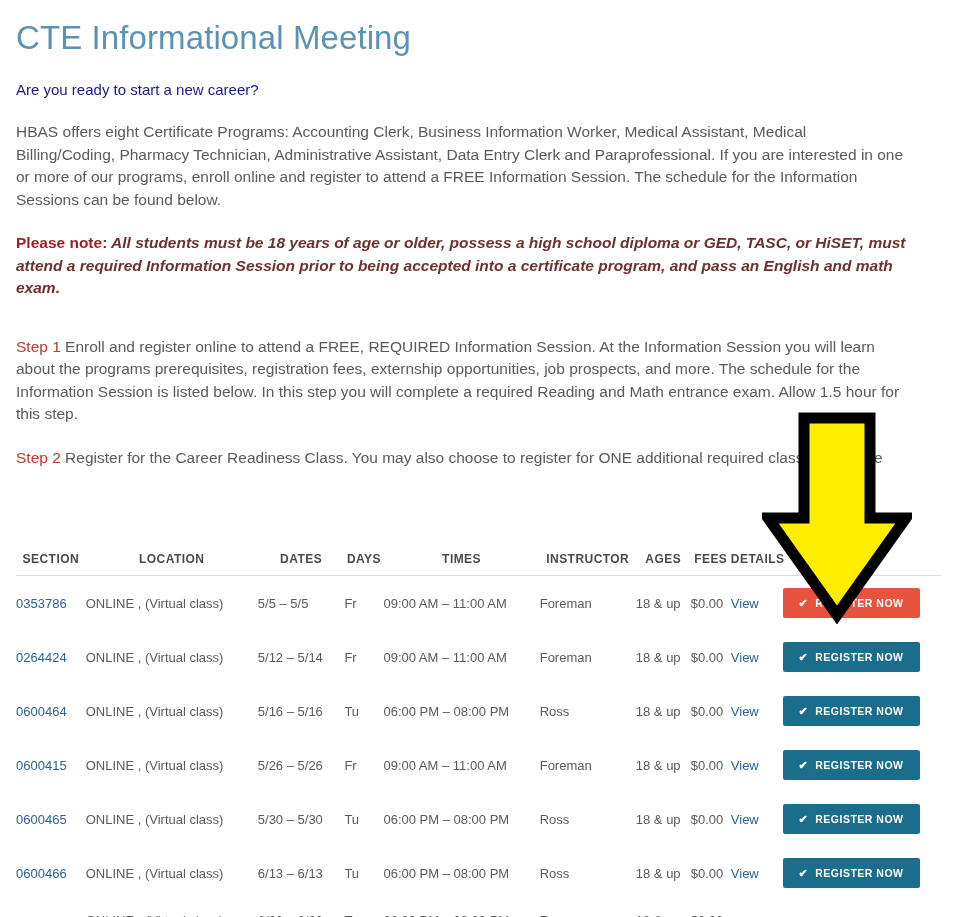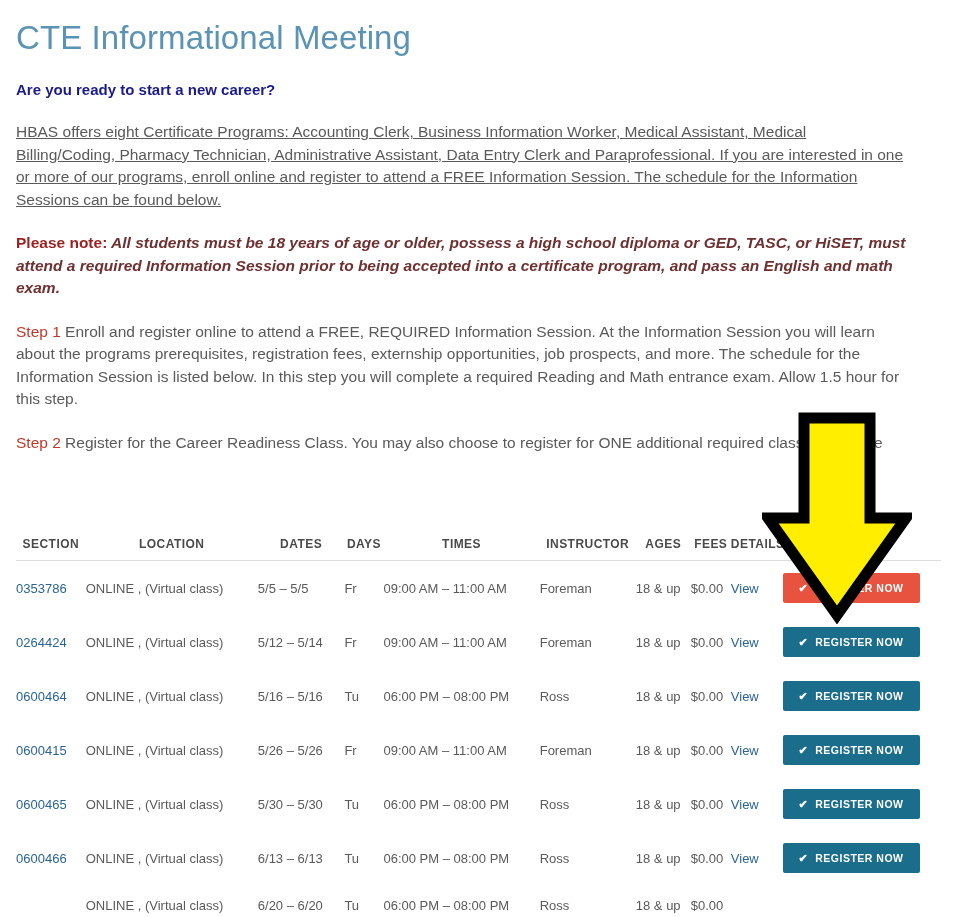--- a/index.html
+++ b/index.html
@@ -28,37 +28,36 @@
   .page-title {
     font-size: 33px;
     font-weight: 400;
     color: #5b93b5;
     margin: 0 0 22px 0;
     line-height: 1.2;
     letter-spacing: 0.1px;
   }
   .sub-heading {
     font-size: 15px;
-    font-weight: bold;
+    font-weight: normal;
     color: #1a1a8c;
     margin: 12px 0 22px 0;
     line-height: 1.3;
   }
   p.body-text {
     font-size: 15.5px;
     line-height: 22.5px;
     color: #5a5a5a;
     margin: 0 0 21px 0;
     max-width: 890px;
-    text-decoration: underline;
   }
   p.note-text {
     font-size: 15.5px;
     line-height: 22.5px;
-    margin: 0 0 21px 0;
+    margin: 0 0 36px 0;
     max-width: 890px;
     color: #7a2b2b;
   }
   .note-label {
     color: #9e1f1f;
     font-weight: bold;
     font-style: normal;
   }
   .note-body {
     color: #6e3030;

